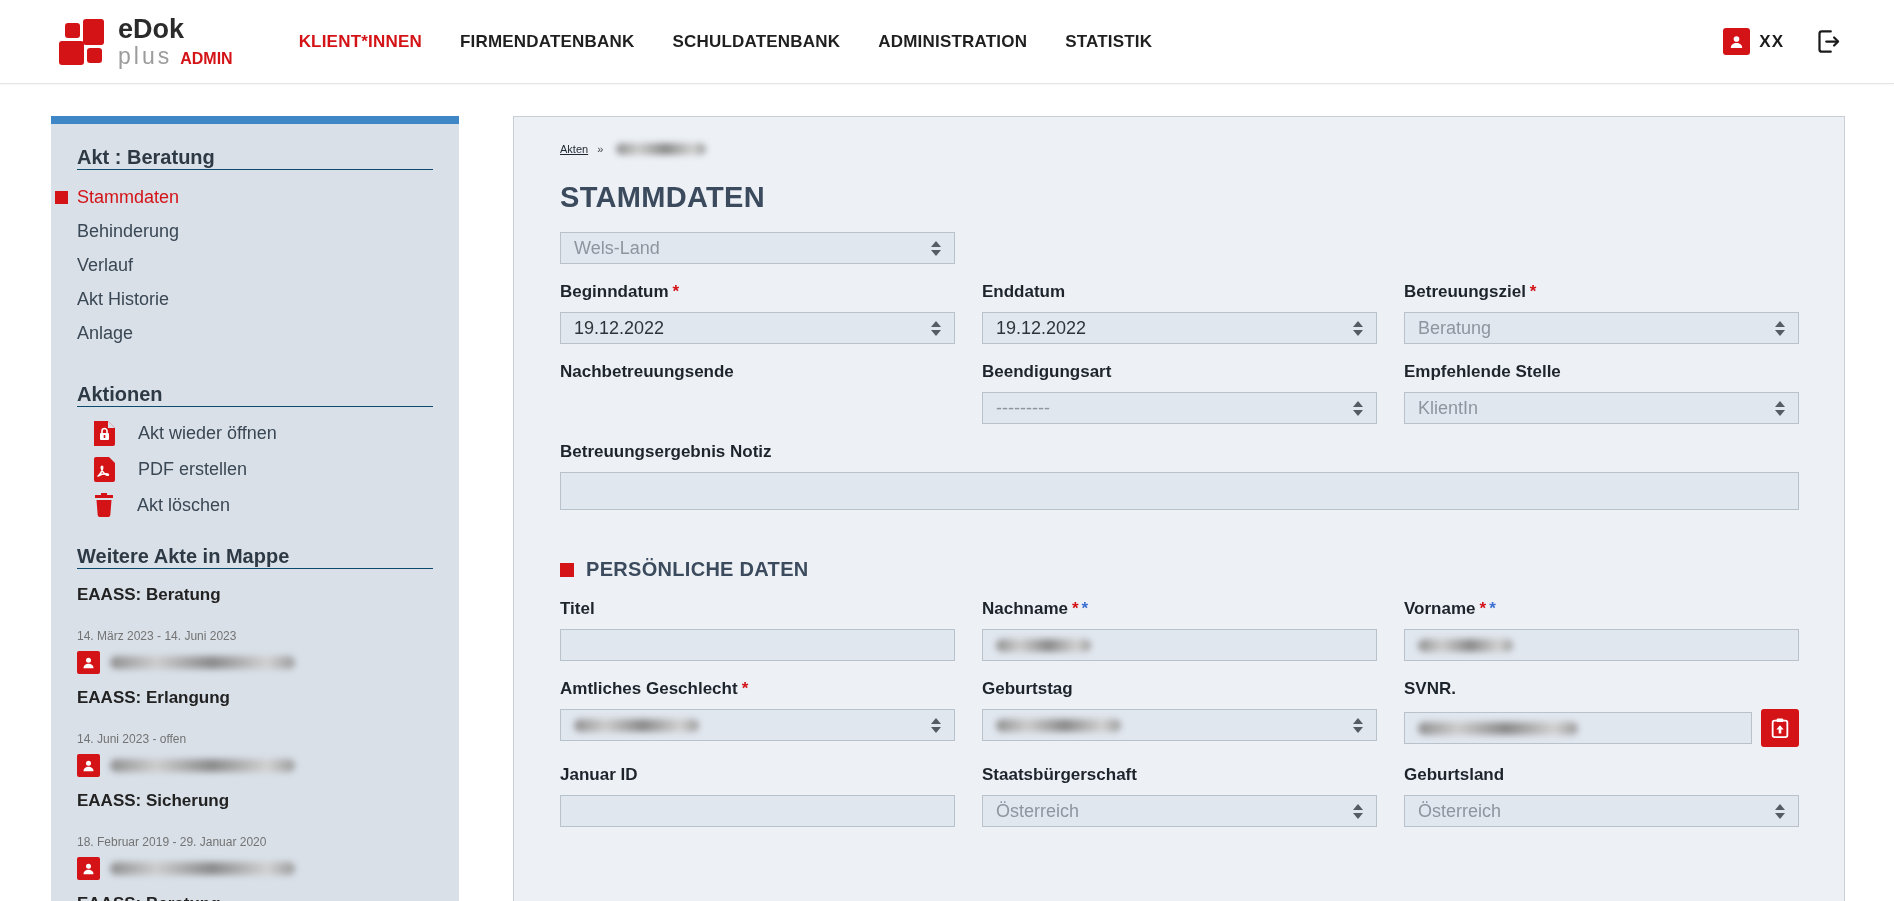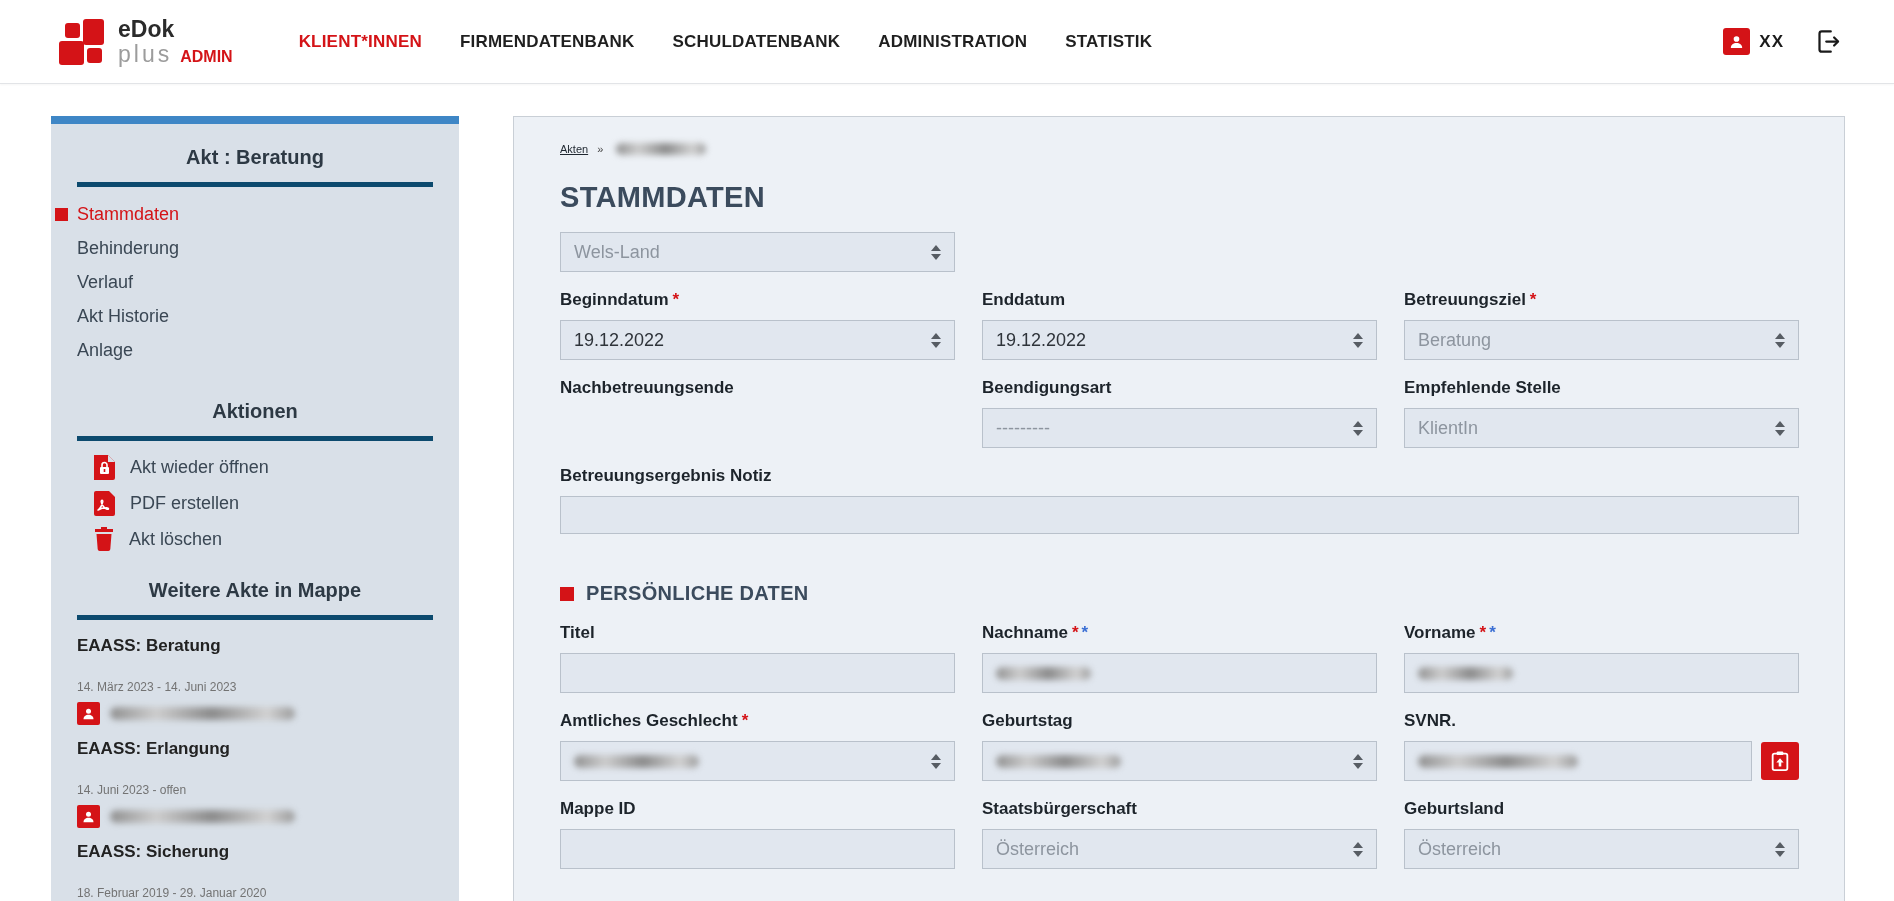--- a/index.html
+++ b/index.html
@@ -12,47 +12,47 @@
          border-bottom:1px solid #e2e4e7; box-shadow:0 1px 2px rgba(0,0,0,.04);
          display:flex; align-items:center; padding:0 52px; z-index:5; }
   .logo { display:flex; align-items:center; gap:8px; }
   .logo-mark { position:relative; width:58px; height:56px; }
   .logo-mark b { position:absolute; background:#d41317; border-radius:3px; }
   .lm1 { left:13px; top:9px;  width:15px; height:15px; }
   .lm2 { left:31px; top:5px;  width:21px; height:26px; border-radius:5px; }
   .lm3 { left:7px;  top:27px; width:25px; height:24px; border-radius:6px; }
   .lm4 { left:35px; top:34px; width:15px; height:15px; }
   .logo-text { line-height:1.05; }
-  .logo-line1 { font-size:23px; font-weight:bold; color:#2b2b2b; }
+  .logo-line1 { font-size:27px; font-weight:bold; color:#2b2b2b; }
   .logo-line2 { font-size:23px; color:#9c9c9c; letter-spacing:3px; display:flex; align-items:baseline; gap:8px; }
   .logo-admin { font-size:16px; font-weight:bold; color:#d41317; letter-spacing:0; }
   .nav { display:flex; gap:38px; margin-left:66px; }
   .nav span { font-size:17px; font-weight:bold; color:#1f1f1f; letter-spacing:.2px; cursor:pointer; }
   .nav .active { color:#d41317; }
   .hdr-right { margin-left:auto; display:flex; align-items:center; gap:9px; }
   .badge { width:27px; height:27px; background:#d41317; border-radius:3px;
            display:flex; align-items:center; justify-content:center; }
   .user-xx { font-size:17px; font-weight:bold; color:#1a1a1a; letter-spacing:1px; }
   .logout { margin-left:22px; display:flex; }
 
   
   .side { position:absolute; left:51px; top:116px; width:408px; height:785px;
           background:#d9e0e8; }
   .side-bluebar { height:8px; background:#3e86c6; }
   .side-in { padding:0 26px; }
   .side-sec { font-size:20px; font-weight:bold; color:#2d3944;
-              padding-bottom:13px; border-bottom:5px solid #0c4a6e;text-align:center; }
+              border-bottom:1px solid #0c4a6e; }
   .t1 { padding-top:22px; }
   .menu { margin-top:10px; }
   .menu-item { position:relative; line-height:34px; font-size:18px; color:#3a4754; cursor:pointer; }
   .menu-item.active { color:#d41317; }
   .menu-bullet { position:absolute; left:-22px; top:11px; width:13px; height:13px; background:#d41317; }
   .sec2 { margin-top:33px; }
   .actions { margin-top:8px; }
-  .action { display:flex; align-items:center; gap:15px; height:36px; font-size:18px; color:#3a4754; cursor:pointer;padding-left:17px; }
+  .action { display:flex; align-items:center; gap:23px; height:36px; font-size:18px; color:#3a4754; cursor:pointer;padding-left:17px; }
   .sec3 { margin-top:22px; }
   .records { margin-top:16px; }
   .record { margin-bottom:14px; cursor:pointer; }
   .rec-title { font-size:17px; font-weight:bold; color:#222; }
   .rec-dates { font-size:12px; color:#737373; margin-top:24px; }
   .rec-person { margin-top:8px; display:flex; align-items:center; gap:10px; }
   .picon { width:23px; height:23px; background:#d41317; border-radius:2px;
            display:flex; align-items:center; justify-content:center; flex:0 0 auto; }
 
   
@@ -67,21 +67,21 @@
   
   .main { position:absolute; left:513px; top:116px; width:1332px; height:880px;
           background:#edf1f6; border:1px solid #c9cfd6; padding:26px 46px; }
   .crumbs { display:flex; align-items:center; gap:9px; font-size:11px; color:#444; }
   .crumbs a { color:#1f2730; text-decoration:underline; cursor:pointer; }
   .h1 { margin-top:26px; font-size:29px; font-weight:bold; color:#3b4b5d; letter-spacing:.3px; }
   .frow { margin-top:18px; display:grid; grid-template-columns:repeat(3,395px); column-gap:27px; }
   .fg label { display:block; font-size:17px; font-weight:bold; color:#1d242b; margin-bottom:10px; }
   .req  { color:#d41317; font-weight:bold; margin-left:4px; }
   .req2 { color:#3b6fd4; font-weight:bold; margin-left:3px; }
-  .ctrl { height:40px; background:#e1e7ef; border:1px solid #b9c1cb;
+  .ctrl { height:32px; background:#e1e7ef; border:1px solid #b9c1cb;
           display:flex; align-items:center; padding:0 13px; font-size:18px; color:#2f343a; }
   .ctrl.sel { justify-content:space-between; cursor:pointer; }
   .muted { color:#8d959f; }
   .arrs { display:flex; flex-direction:column; gap:3px; margin-left:8px; }
   .arrs i { display:block; width:0; height:0; border-left:5px solid transparent; border-right:5px solid transparent; }
   .arrs .up { border-bottom:6px solid #565c63; }
   .arrs .dn { border-top:6px solid #565c63; }
   .wide { grid-column:1 / span 3; }
   .notiz { height:38px; }
   .sect { margin-top:48px; display:flex; align-items:center; gap:12px; }
@@ -373,21 +373,21 @@
             <rect x="8.5" y="1.5" width="7" height="4" rx="1" fill="#fff"></rect>
             <path d="M12 9l4 4.5h-2.6V18h-2.8v-4.5H8z" fill="#fff"></path>
           </svg>
         </button>
       </div>
     </div>
   </div>
 
   <div class="frow">
     <div class="fg">
-      <label><span>Mappe ID</span></label>
+      <label><span>Januar ID</span></label>
       <div class="ctrl"></div>
     </div>
     <div class="fg">
       <label><span>Staatsbürgerschaft</span></label>
       <div class="ctrl sel">
         <span class="muted">Österreich</span>
         <span class="arrs">
             <i class="up"></i>
             <i class="dn"></i>
           </span>

